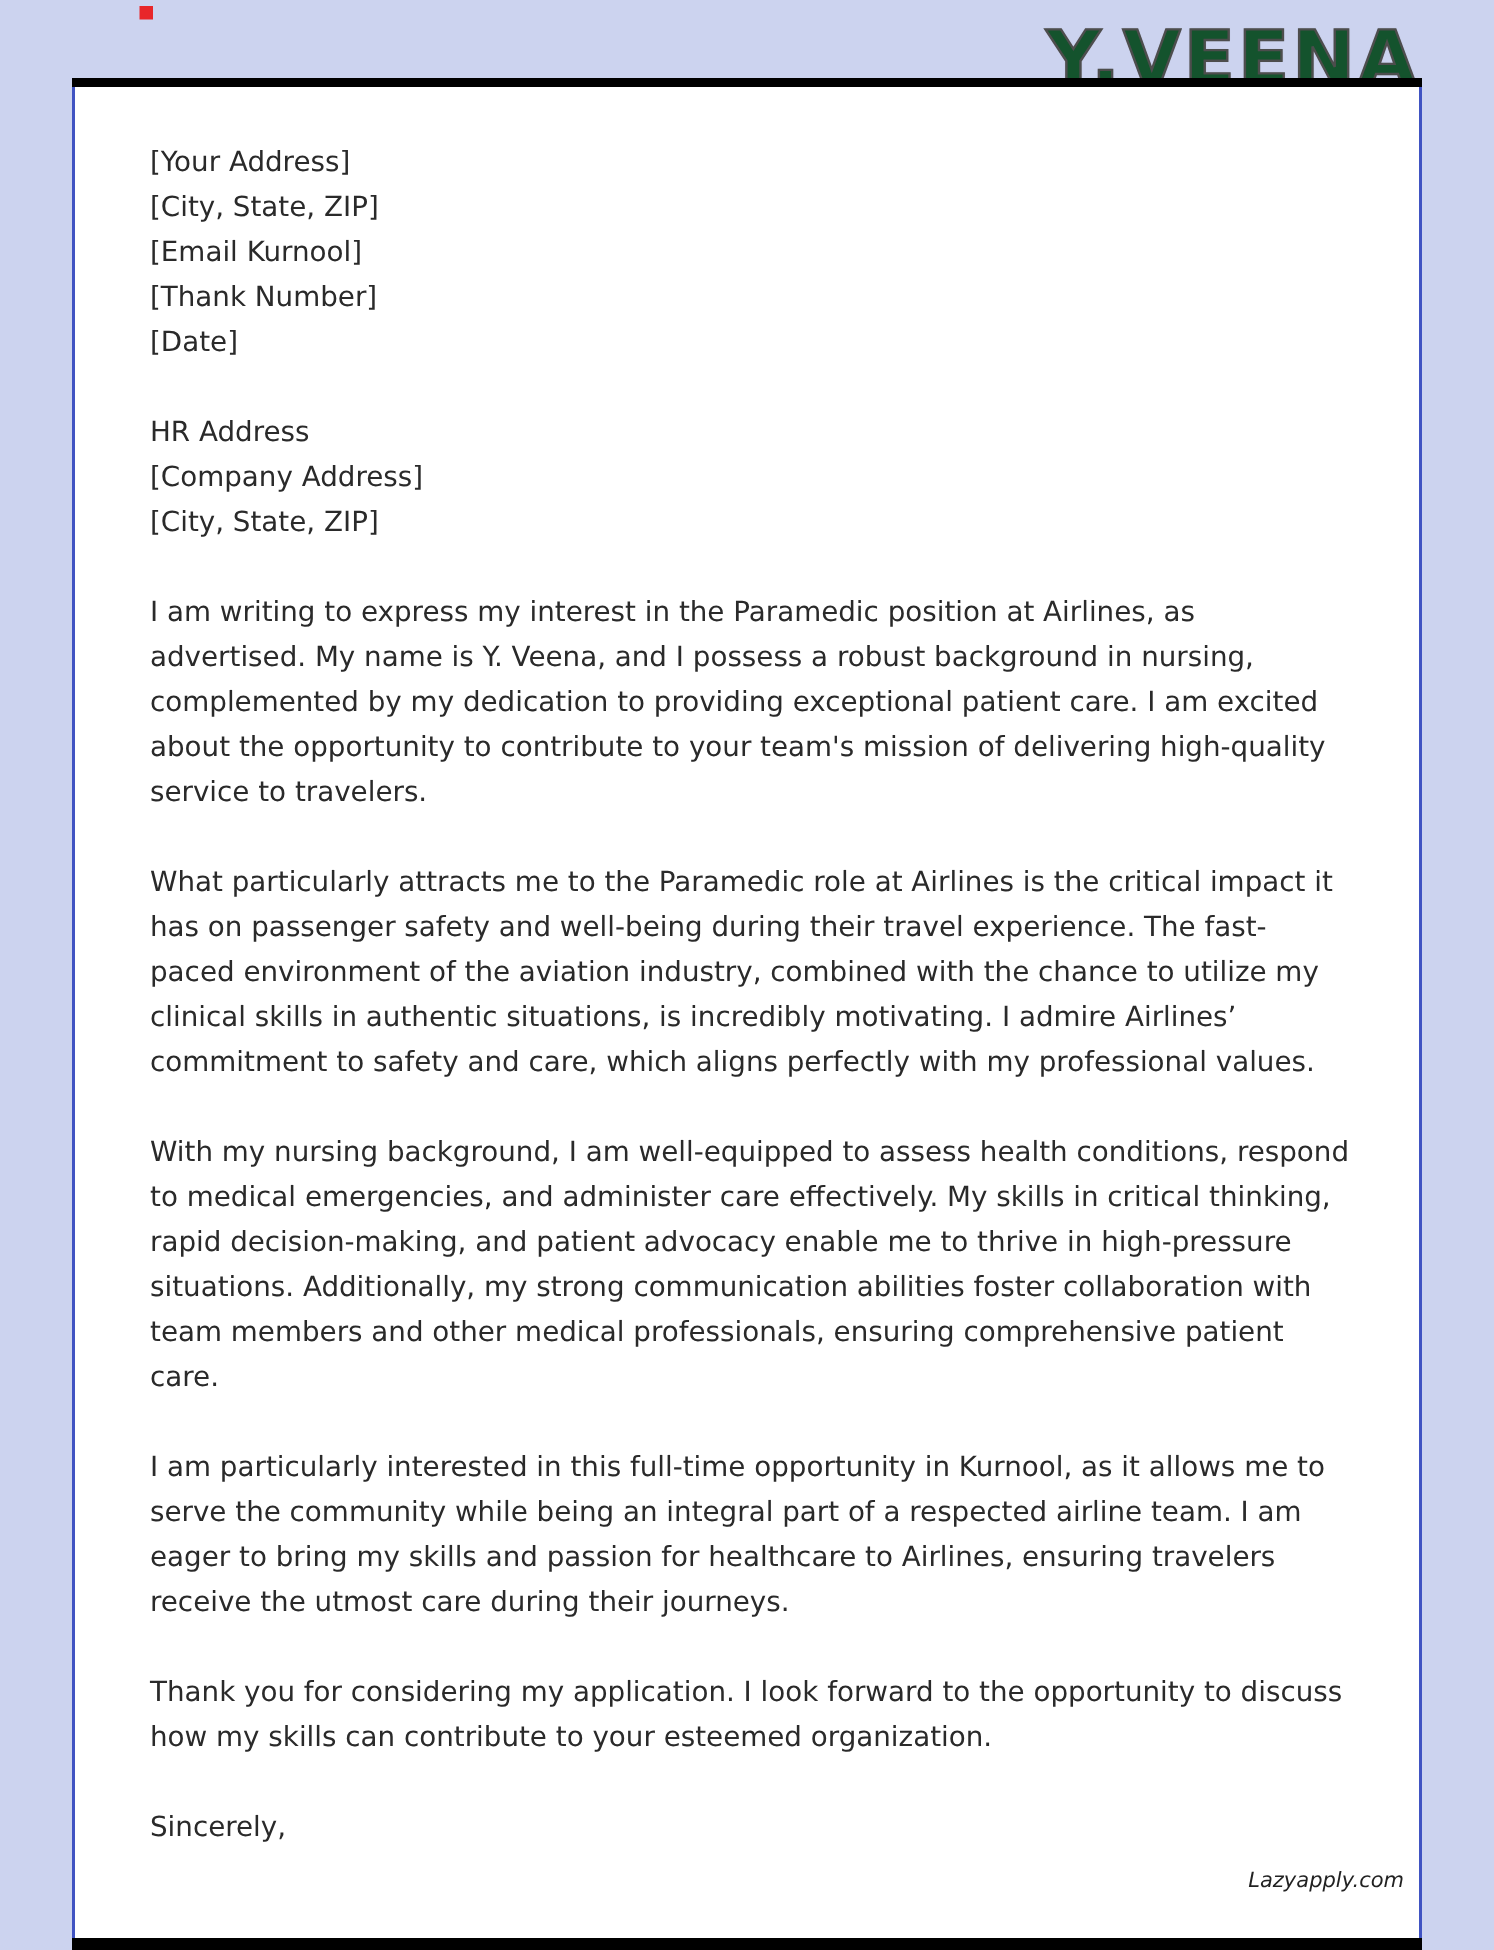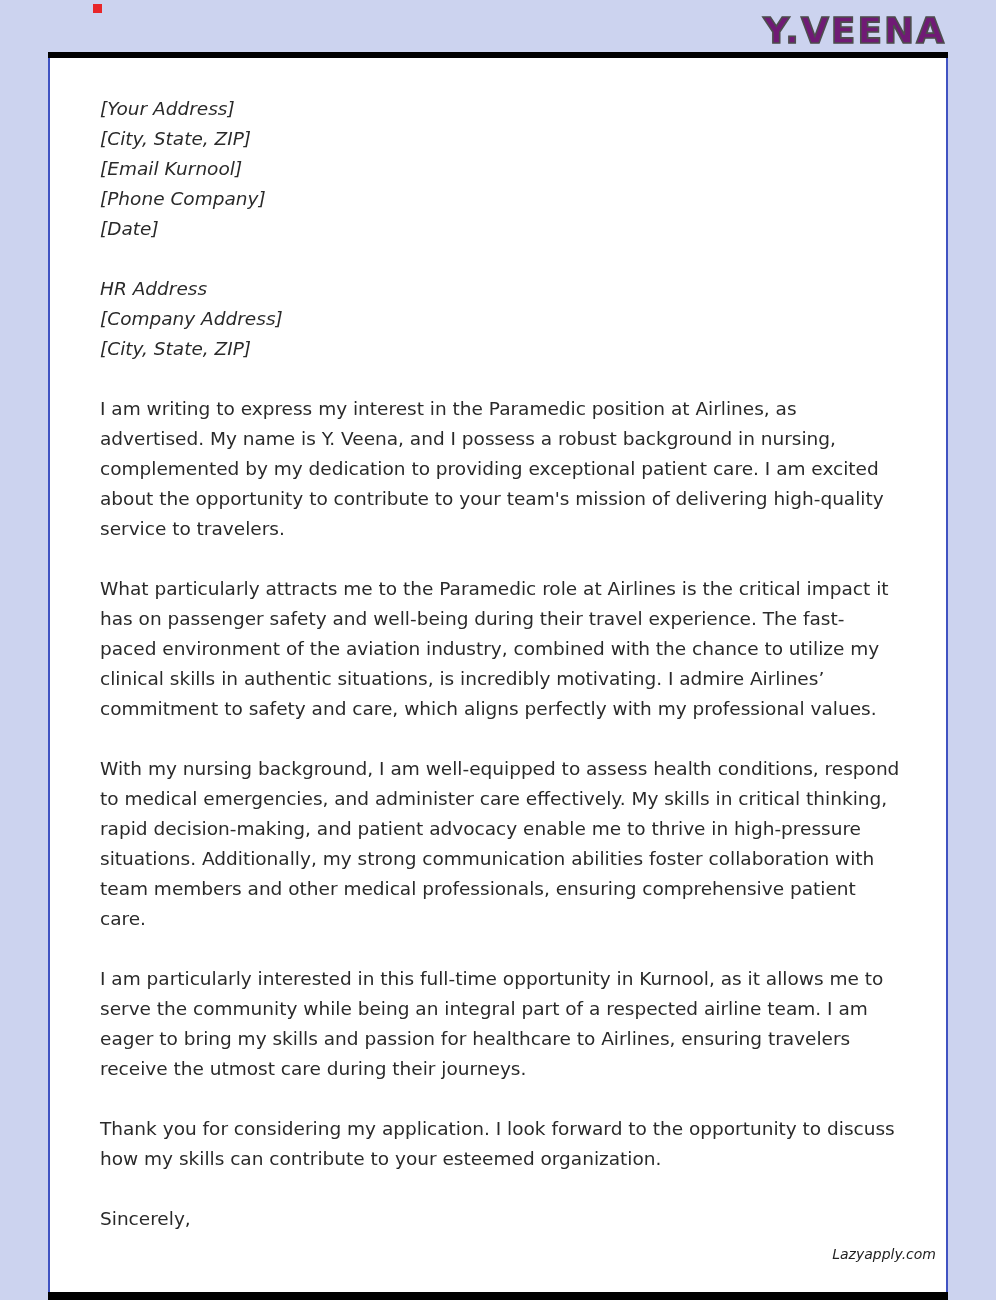--- a/index.html
+++ b/index.html
@@ -19,24 +19,24 @@
     left: 93px;
     top: 4px;
     width: 9px;
     height: 9px;
     background: #e8262a;
   }
   .brand {
     position: absolute;
     top: 10px;
     right: 50px;
-    font-size: 36px;
+    font-size: 50px;
     font-weight: 700;
     letter-spacing: 2px;
-    color: #701a75;
+    color: #14532d;
     -webkit-text-stroke: 1.6px #4d4d4d;
     text-shadow: 0 0 1px #4d4d4d;
     font-family: "DejaVu Sans", sans-serif;
   }
   .page {
     position: absolute;
     left: 48px;
     top: 52px;
     width: 900px;
     height: 1248px;
@@ -69,21 +69,20 @@
     font-size: 18.5px;
     line-height: 30px;
     color: #2a2a2a;
   }
   .addr-line {
     height: 30px;
     white-space: nowrap;
   }
   .block {
     margin: 0 0 30px 0;
-    font-style: italic;
   }
   .block:first-child {
     margin-top: 0;
   }
   p.para {
     margin: 0 0 30px 0;
     max-width: 800px;
   }
   .salutation {
     margin: 0 0 30px 0;
@@ -111,21 +110,21 @@
 
 <div class="top-bar"></div>
 
 <div class="page">
   <div class="letter-body">
 
     <div class="block">
       <div class="addr-line">[Your Address]</div>
       <div class="addr-line">[City, State, ZIP]</div>
       <div class="addr-line">[Email Kurnool]</div>
-      <div class="addr-line">[Phone Company]</div>
+      <div class="addr-line">[Thank Number]</div>
       <div class="addr-line">[Date]</div>
     </div>
 
     <div class="block">
       <div class="addr-line">HR Address</div>
       <div class="addr-line">[Company Address]</div>
       <div class="addr-line">[City, State, ZIP]</div>
     </div>
 
 

